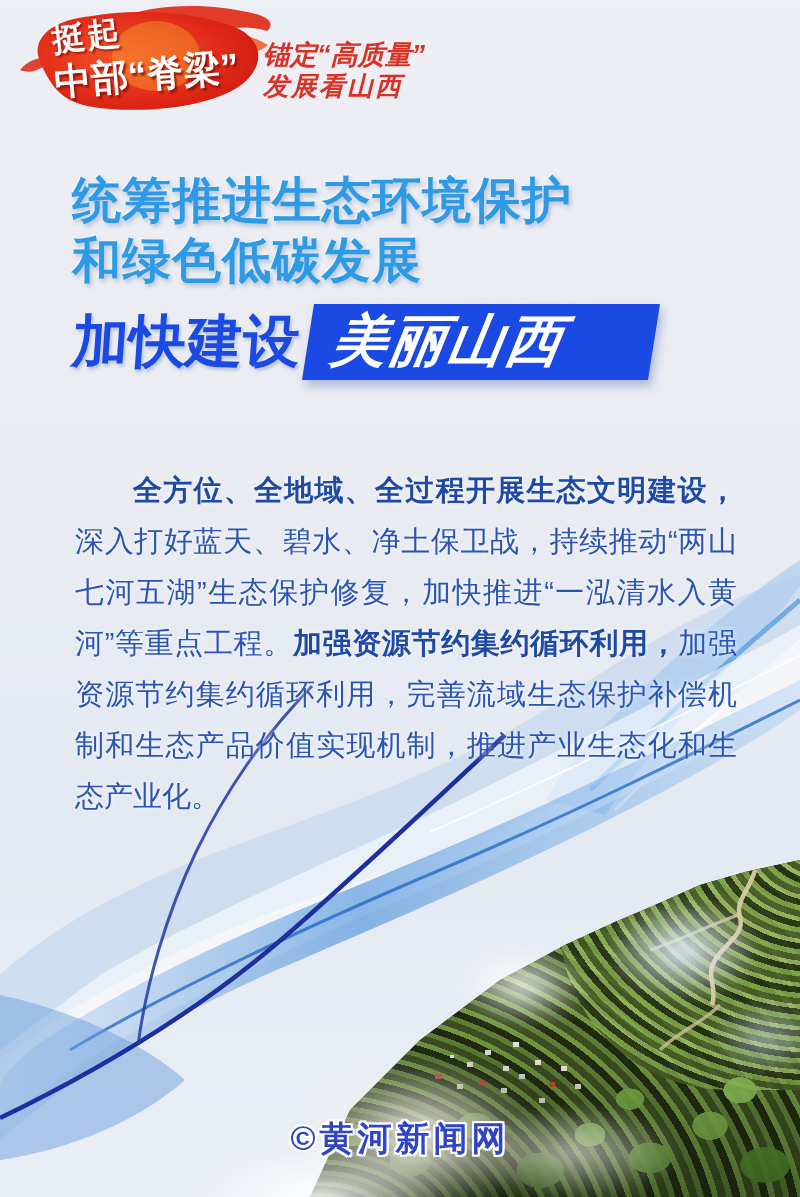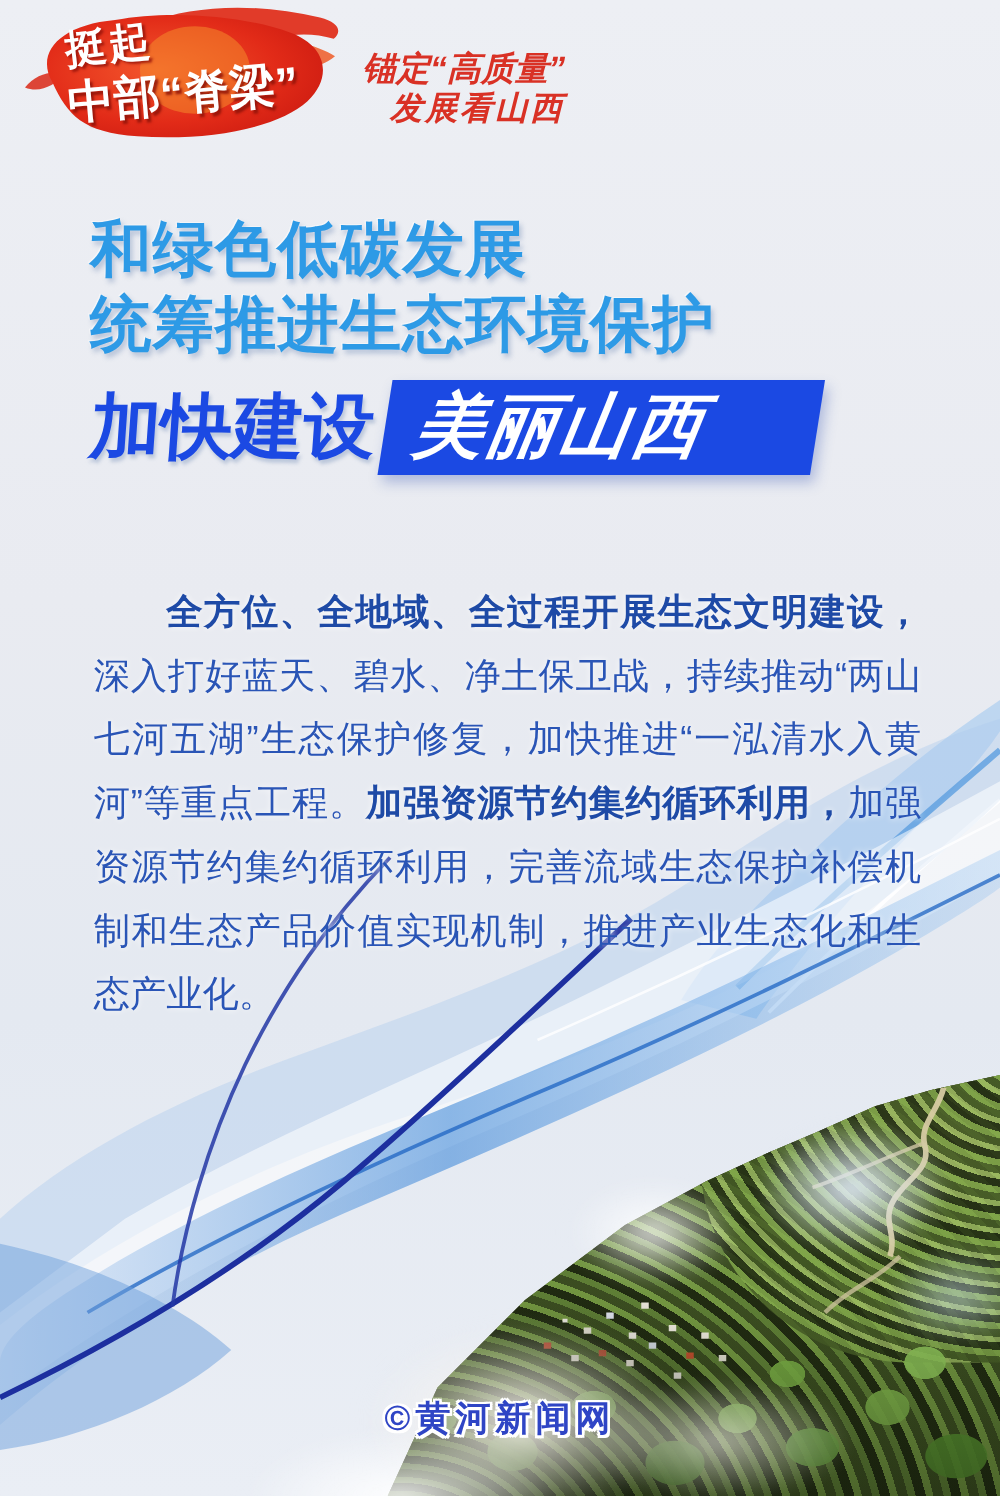--- a/index.html
+++ b/index.html
@@ -9,22 +9,22 @@
 
   
   .logo{position:absolute;left:14px;top:4px;width:262px;height:116px;z-index:6;}
   .logo svg{position:absolute;inset:0;}
   .logo-t1{position:absolute;left:38px;top:10px;font-size:33px;font-weight:900;color:#fff;
     transform:rotate(-7deg);text-shadow:2px 2px 2px rgba(150,20,10,.85);letter-spacing:2px;}
   .logo-t2{position:absolute;left:40px;top:46px;font-size:37px;font-weight:900;color:#fff;
     transform:rotate(-5deg);text-shadow:2px 3px 2px rgba(140,18,8,.85);white-space:nowrap;}
   .slogan{position:absolute;left:263px;top:40px;z-index:6;color:#d93125;font-weight:900;
     font-style:italic;line-height:31px;white-space:nowrap;}
-  .slogan .s1{font-size:27px;margin-left:27px;}
-  .slogan .s2{font-size:26px;letter-spacing:2px;text-align:right;}
+  .slogan .s1{font-size:27px;}
+  .slogan .s2{font-size:26px;letter-spacing:2px;}
 
   
   .title{position:absolute;left:72px;top:170px;z-index:5;color:#2d9ae6;font-weight:900;
     font-size:49px;line-height:60px;letter-spacing:1px;white-space:nowrap;
     text-shadow:2px 3px 4px rgba(120,145,185,.45),-1px -1px 0 rgba(255,255,255,.55);}
   .headline{position:absolute;left:72px;top:302px;z-index:5;display:flex;align-items:center;height:80px;}
   .headline-prefix{font-size:57px;font-weight:900;color:#1b49e3;transform:skewX(-4deg);
     white-space:nowrap;text-shadow:2px 3px 3px rgba(120,145,185,.4);}
   .banner{margin-left:8px;height:76px;background:#1b49e3;transform:skewX(-9deg);
     display:flex;align-items:center;padding:0 90px 0 24px;
@@ -90,21 +90,21 @@
     background:radial-gradient(closest-side, rgba(248,244,238,.96), rgba(248,244,238,0) 74%);}
   .c4{left:150px;top:1125px;width:340px;height:150px;filter:blur(8px);
     background:radial-gradient(closest-side, rgba(255,255,255,.96), rgba(255,255,255,0) 74%);}
   .c5{left:420px;top:1085px;width:305px;height:135px;filter:blur(6px);
     background:radial-gradient(closest-side, rgba(250,247,242,.6), rgba(250,247,242,0) 72%);}
   .c6{left:688px;top:985px;width:155px;height:105px;filter:blur(8px);
     background:radial-gradient(closest-side, rgba(205,222,242,.55), rgba(205,222,242,0) 72%);}
 
   
   .watermark{position:absolute;left:50%;top:1116px;transform:translateX(-50%);z-index:8;
-    font-size:28px;font-weight:700;color:#2f45c5;letter-spacing:4px;white-space:nowrap;
+    font-size:34px;font-weight:700;color:#2f45c5;letter-spacing:4px;white-space:nowrap;
     text-shadow:-2px -2px 0 #fff,2px -2px 0 #fff,-2px 2px 0 #fff,2px 2px 0 #fff,
       0 -2px 0 #fff,0 2px 0 #fff,-2px 0 0 #fff,2px 0 0 #fff;}
 </style>
 </head>
 <body>
 
 <div class="poster">
 
   <div class="logo">
     <svg viewBox="0 0 262 116" aria-hidden="true">
@@ -124,22 +124,22 @@
     <span class="logo-t1">挺起</span>
     <span class="logo-t2">中部“脊梁”</span>
   </div>
 
   <div class="slogan">
     <div class="s1">锚定“高质量”</div>
     <div class="s2">发展看山西</div>
   </div>
 
   <div class="title">
+    <div>统筹推进生态环境保护</div>
     <div>和绿色低碳发展</div>
-    <div>统筹推进生态环境保护</div>
   </div>
 
   <div class="headline">
     <span class="headline-prefix">加快建设</span>
     <span class="banner">
       <span>美丽山西</span>
     </span>
   </div>
 
   <p class="body-text"><span class="b">全方位、全地域、全过程开展生态文明建设，</span><span>深入打好蓝天、碧水、净土保卫战，持续推动“两山七河五湖”生态保护修复，加快推进“一泓清水入黄河”等重点工程。</span><span class="b">加强资源节约集约循环利用，</span><span>加强资源节约集约循环利用，完善流域生态保护补偿机制和生态产品价值实现机制，推进产业生态化和生态产业化。</span></p>

